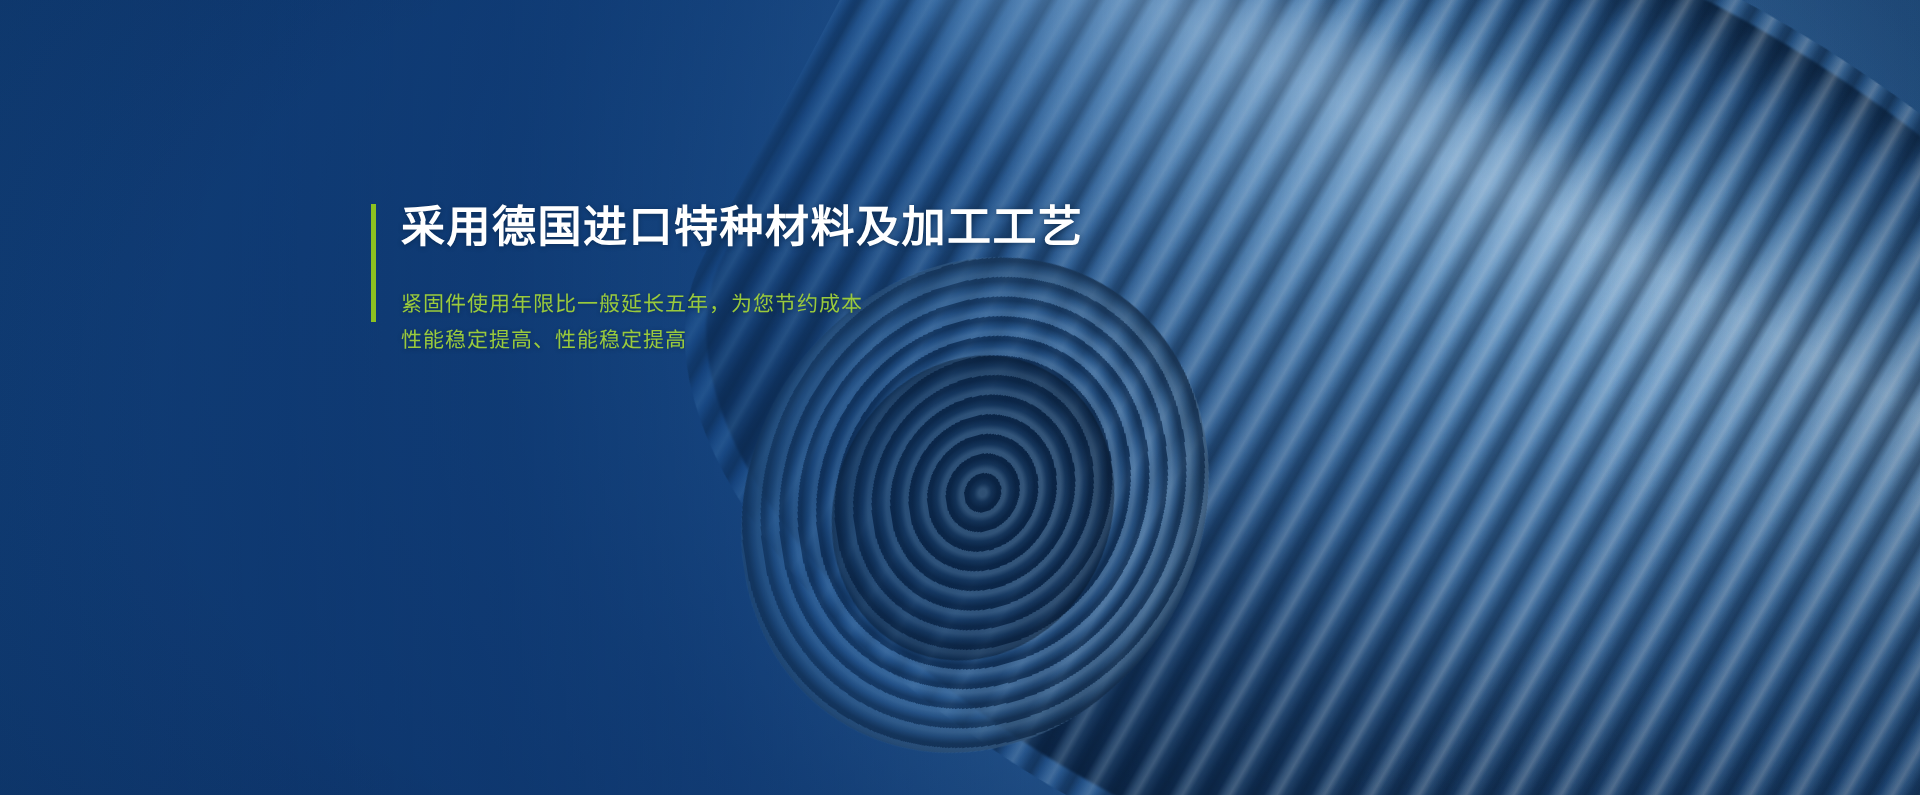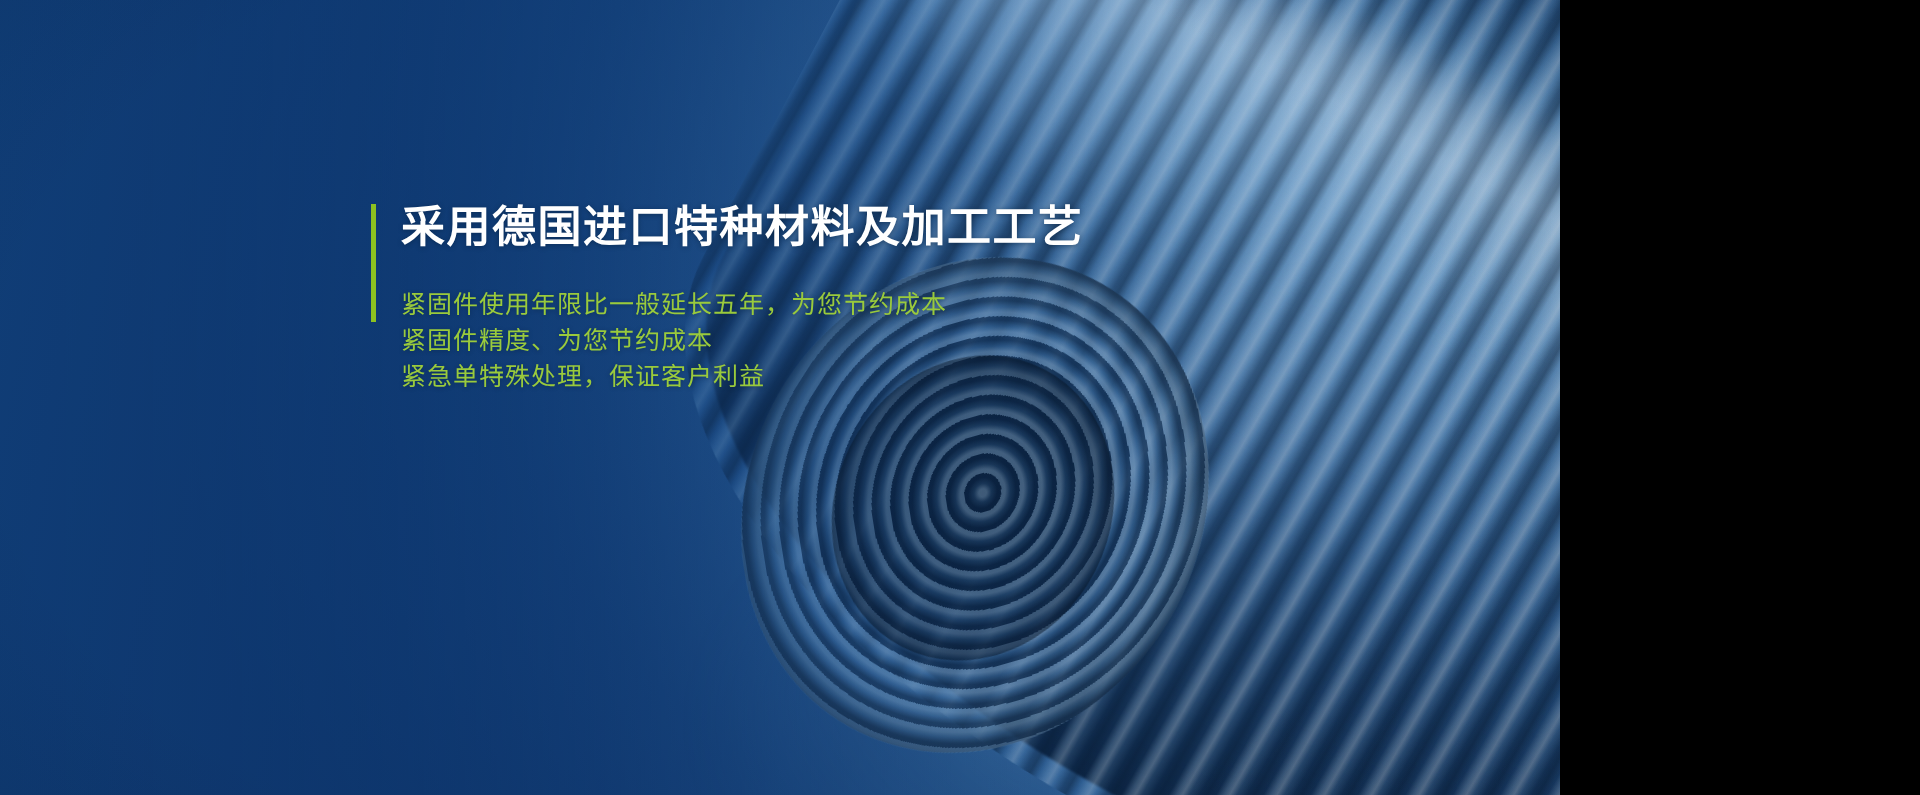--- a/index.html
+++ b/index.html
@@ -7,21 +7,21 @@
     margin: 0;
     padding: 0;
     background: #000;
   }
   body {
     font-family: "Liberation Sans", "DejaVu Sans", sans-serif;
   }
 
   .banner {
     position: relative;
-    width: 1560px;
+    width: 1920px;
     height: 795px;
     overflow: hidden;
     background: #14532d;
   }
 
   
   .photo-layer {
     position: absolute;
     inset: 0;
     overflow: hidden;
@@ -251,21 +251,21 @@
     text-shadow: 0 1px 5px rgba(4,26,52,0.45);
   }
 
   .subcopy {
     margin-top: 28px;
     padding-left: 30px;
   }
 
   .sub-line {
     color: #9aca3c;
-    font-size: 25px;
+    font-size: 21px;
     line-height: 36px;
     letter-spacing: 1px;
     white-space: nowrap;
     text-shadow: 0 1px 4px rgba(4,26,52,0.40);
   }
 </style>
 </head>
 <body>
 
 <div class="banner">
@@ -287,18 +287,17 @@
 
   <div class="content">
 
     <div class="headline-block">
       <div class="accent-bar"></div>
       <h1 class="headline">采用德国进口特种材料及加工工艺</h1>
     </div>
 
     <div class="subcopy">
       <div class="sub-line">紧固件使用年限比一般延长五年，为您节约成本</div>
-      <div class="sub-line">紧固件精度、为您节约成本</div>
-      <div class="sub-line">紧急单特殊处理，保证客户利益</div>
+      <div class="sub-line">性能稳定提高、性能稳定提高</div>
     </div>
 
   </div>
 </div>
 
 </body></html>

